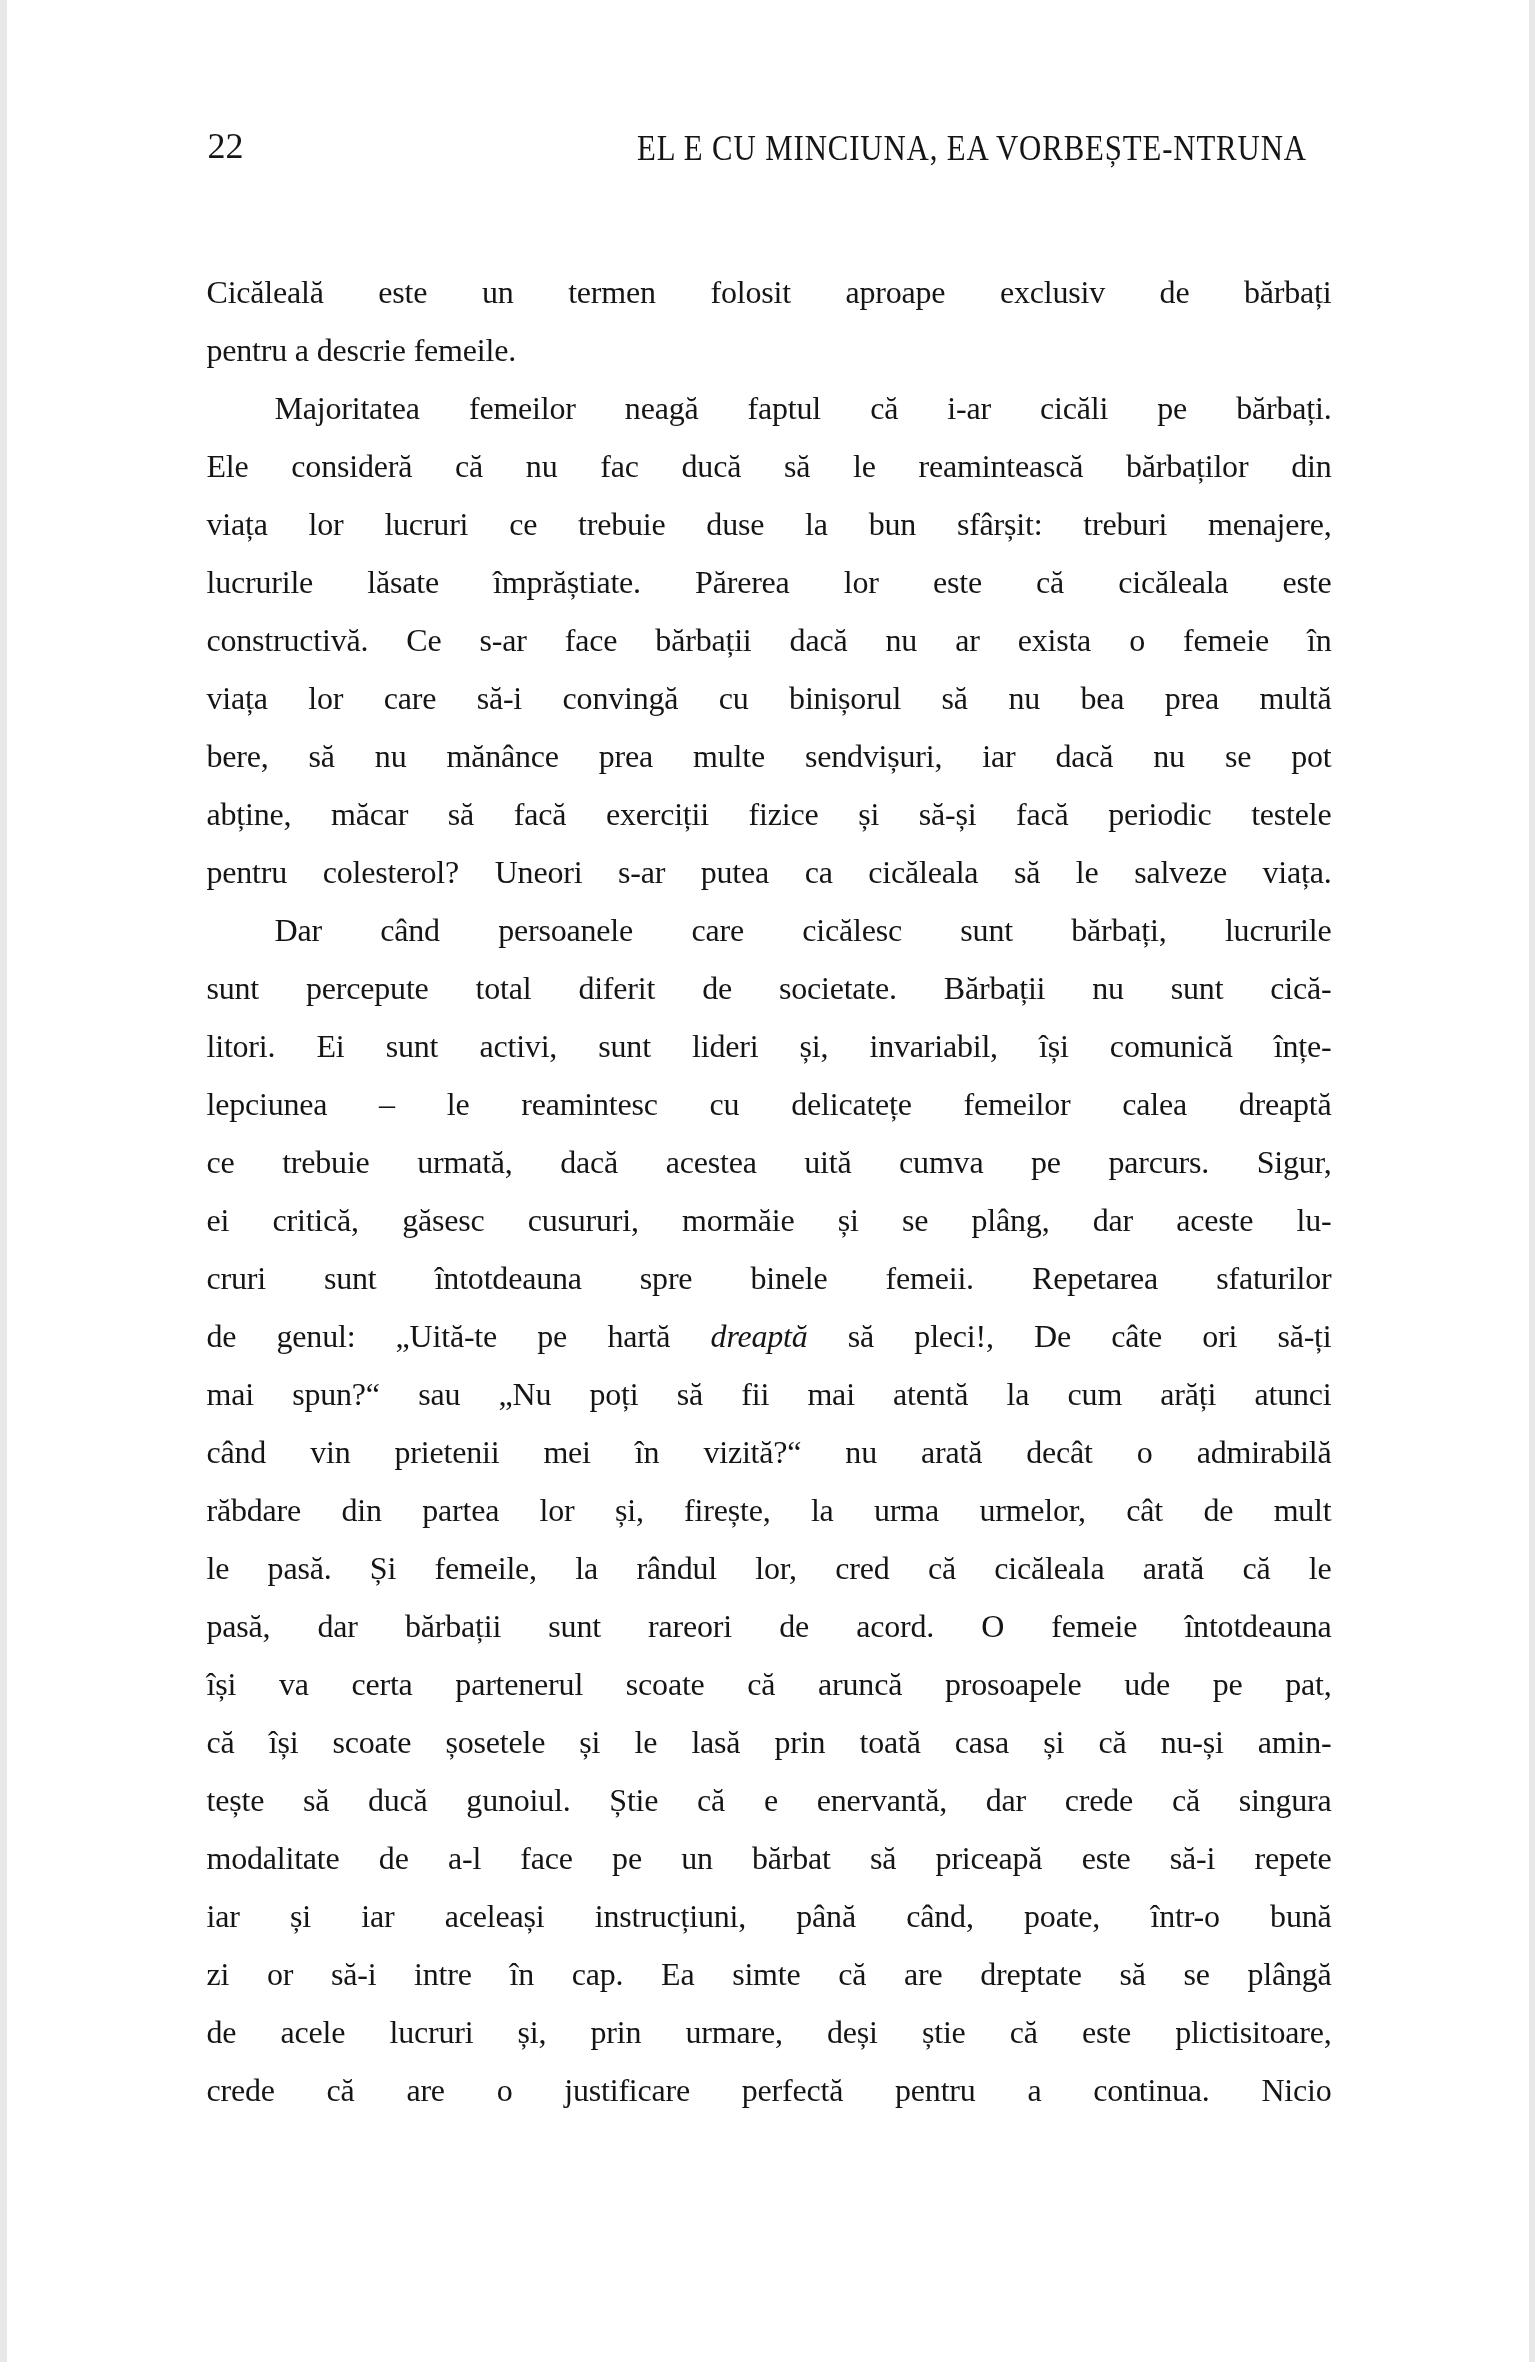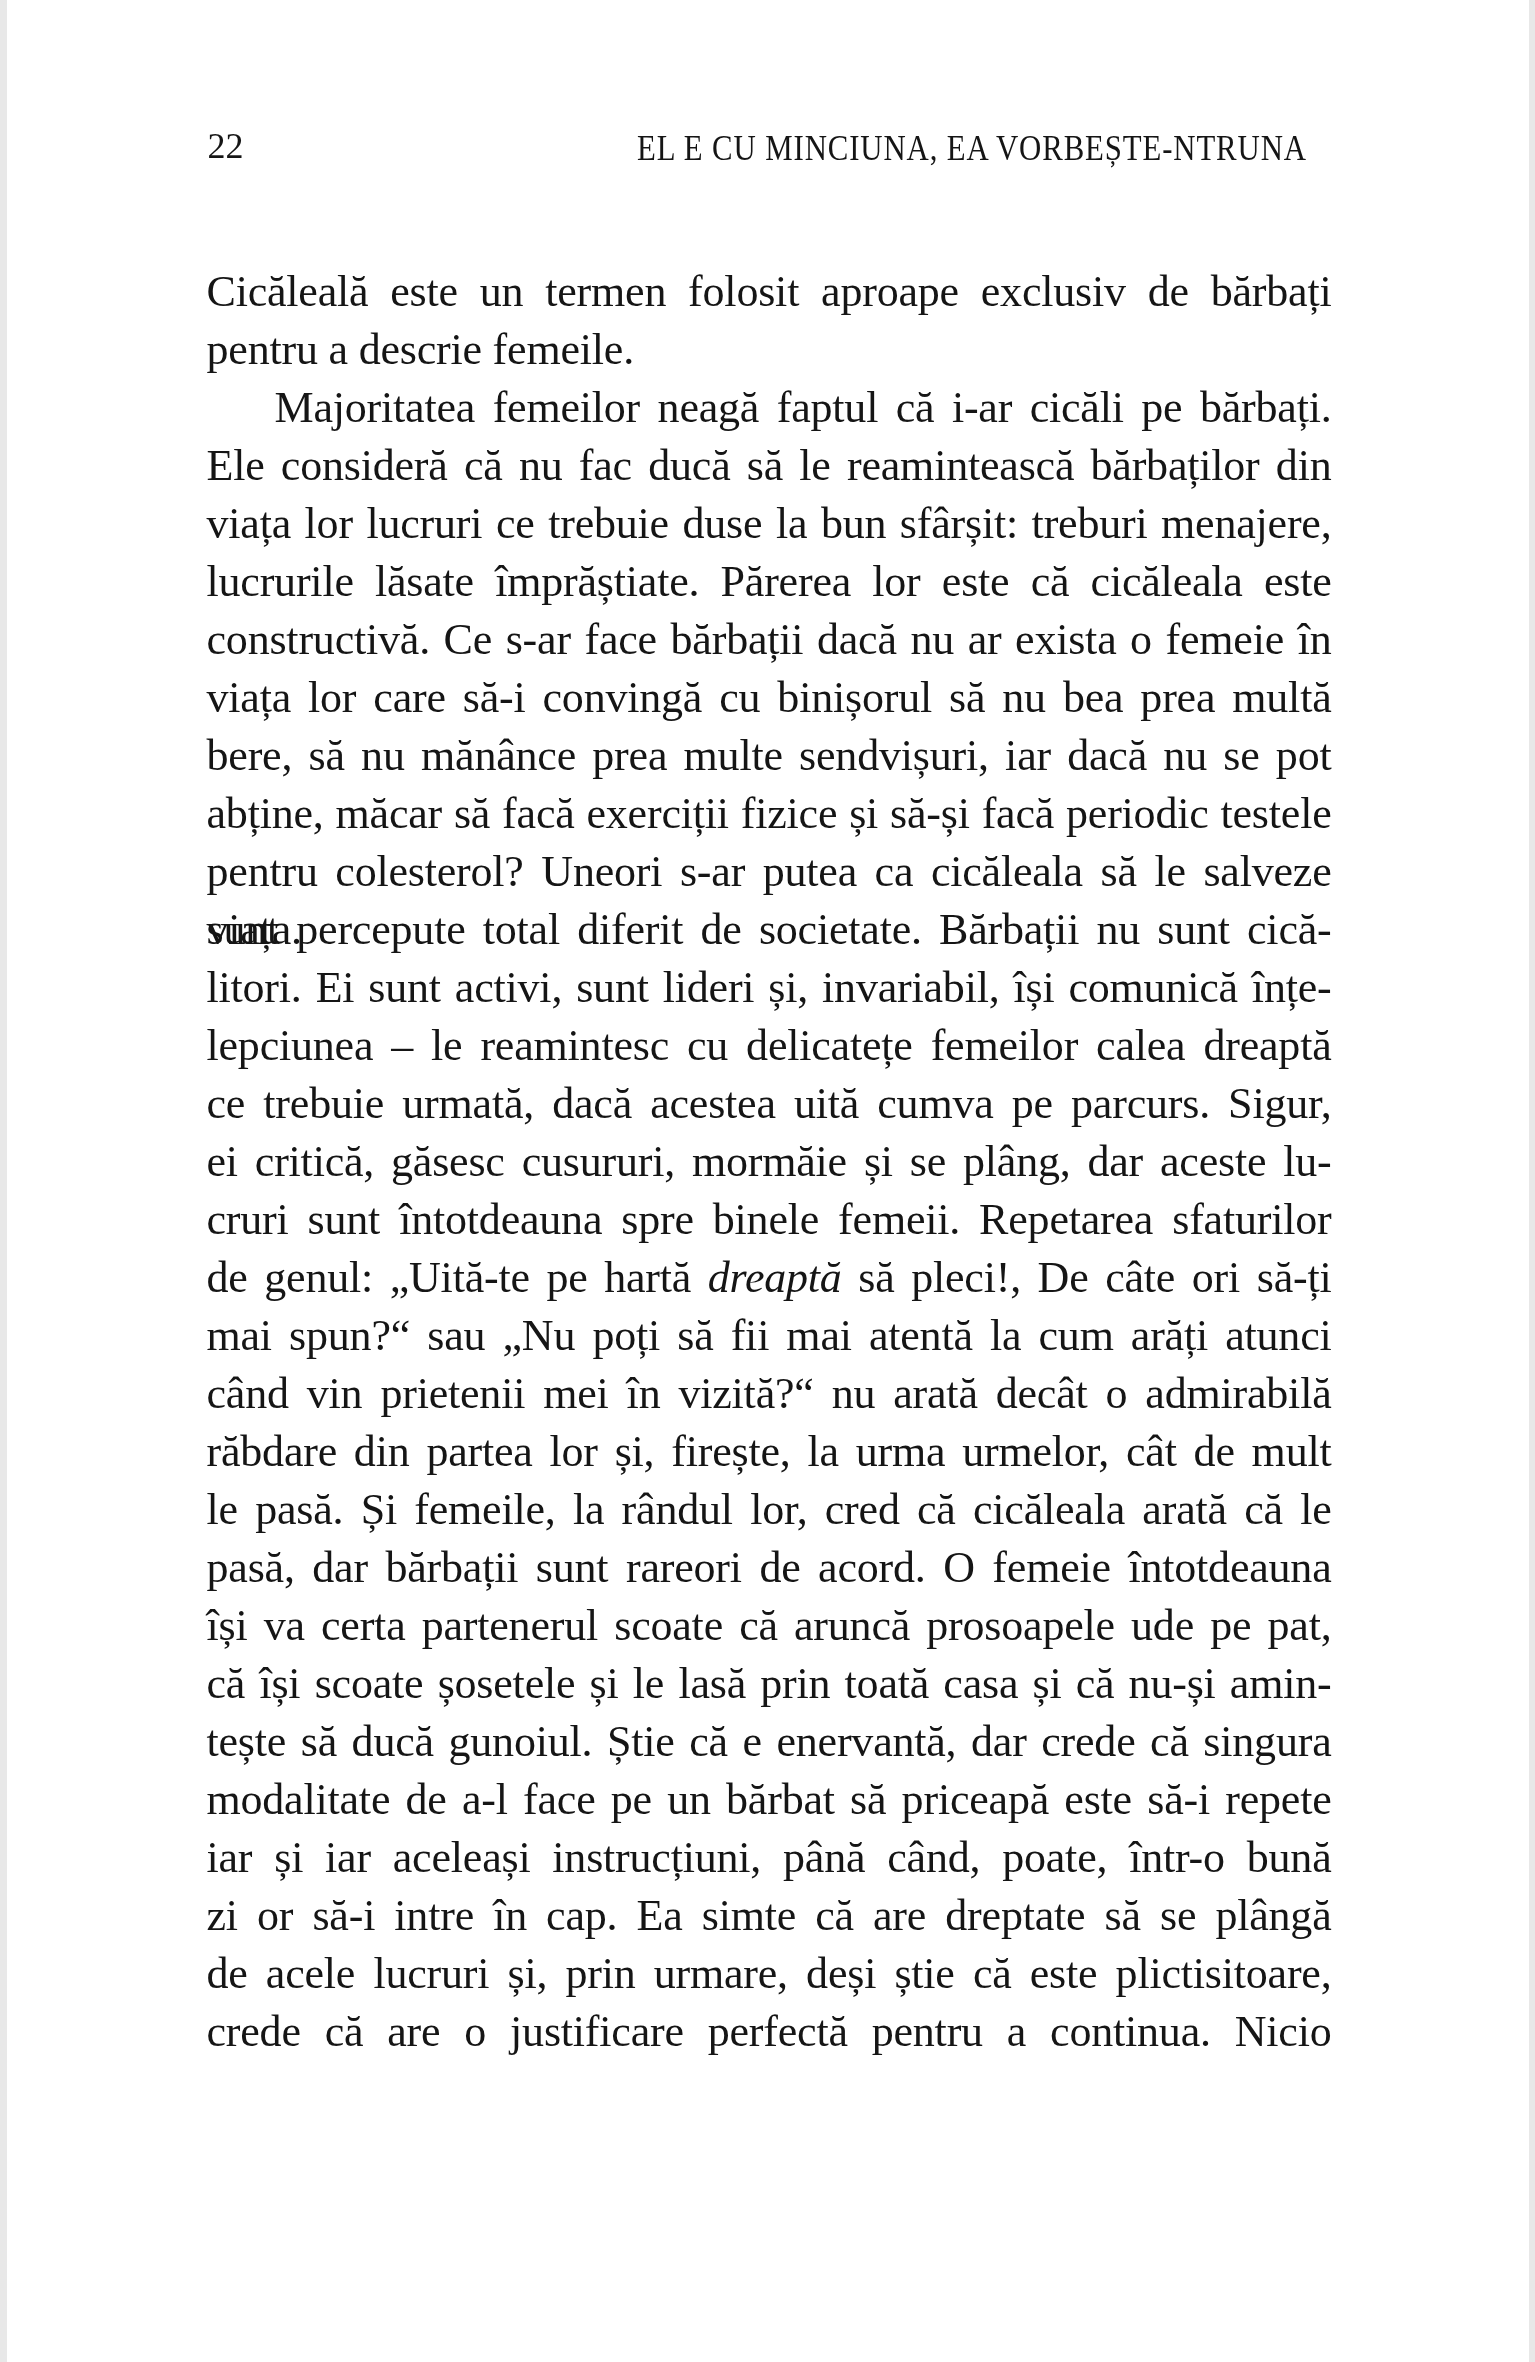--- a/index.html
+++ b/index.html
@@ -40,21 +40,21 @@
     white-space: nowrap;
     transform: scaleX(0.88);
     transform-origin: left center;
     color: #151515;
   }
   .textblock {
     position: absolute;
     left: 200px;
     top: 263px;
     width: 1125px;
-    font-size: 44px;
+    font-size: 32px;
     line-height: 58px;
     letter-spacing: -0.2px;
   }
   .line {
     text-align: justify;
     text-align-last: left;
     height: 58px;
     overflow: visible;
   }
   .line.just {
@@ -81,20 +81,21 @@
       <div class="line"><span>pentru a descrie femeile.</span></div>
       <div class="line just indent"><span>Majoritatea femeilor neagă faptul că i-ar cicăli pe bărbați.</span></div>
       <div class="line just"><span>Ele consideră că nu fac ducă să le reamintească bărbaților din</span></div>
       <div class="line just"><span>viața lor lucruri ce trebuie duse la bun sfârșit: treburi menajere,</span></div>
       <div class="line just"><span>lucrurile lăsate împrăștiate. Părerea lor este că cicăleala este</span></div>
       <div class="line just"><span>constructivă. Ce s-ar face bărbații dacă nu ar exista o femeie în</span></div>
       <div class="line just"><span>viața lor care să-i convingă cu binișorul să nu bea prea multă</span></div>
       <div class="line just"><span>bere, să nu mănânce prea multe sendvișuri, iar dacă nu se pot</span></div>
       <div class="line just"><span>abține, măcar să facă exerciții fizice și să-și facă periodic testele</span></div>
       <div class="line just"><span>pentru colesterol? Uneori s-ar putea ca cicăleala să le salveze viața.</span></div>
+      <div class="line just indent"><span>Dar când persoanele care cicălesc sunt bărbați, lucrurile</span></div>
       <div class="line just"><span>sunt percepute total diferit de societate. Bărbații nu sunt cică-</span></div>
       <div class="line just"><span>litori. Ei sunt activi, sunt lideri și, invariabil, își comunică înțe-</span></div>
       <div class="line just"><span>lepciunea – le reamintesc cu delicatețe femeilor calea dreaptă</span></div>
       <div class="line just"><span>ce trebuie urmată, dacă acestea uită cumva pe parcurs. Sigur,</span></div>
       <div class="line just"><span>ei critică, găsesc cusururi, mormăie și se plâng, dar aceste lu-</span></div>
       <div class="line just"><span>cruri sunt întotdeauna spre binele femeii. Repetarea sfaturilor</span></div>
       <div class="line just"><span>de genul: „Uită-te pe hartă </span><i>dreaptă</i><span> să pleci!, De câte ori să-ți</span></div>
       <div class="line just"><span>mai spun?“ sau „Nu poți să fii mai atentă la cum arăți atunci</span></div>
       <div class="line just"><span>când vin prietenii mei în vizită?“ nu arată decât o admirabilă</span></div>
       <div class="line just"><span>răbdare din partea lor și, firește, la urma urmelor, cât de mult</span></div>

